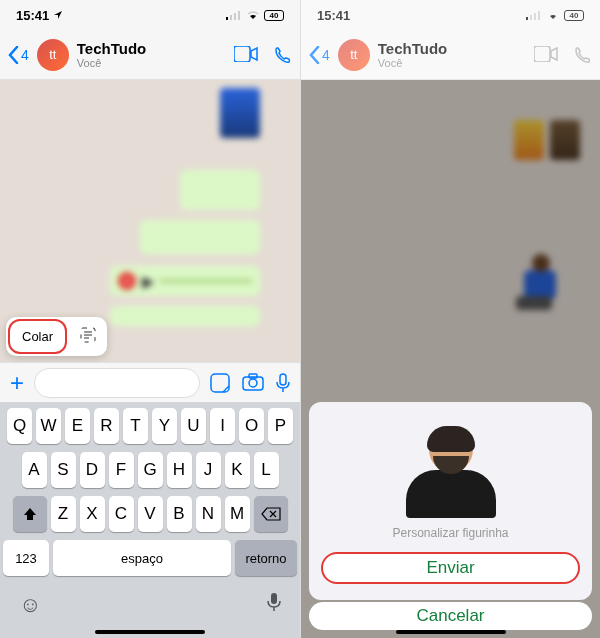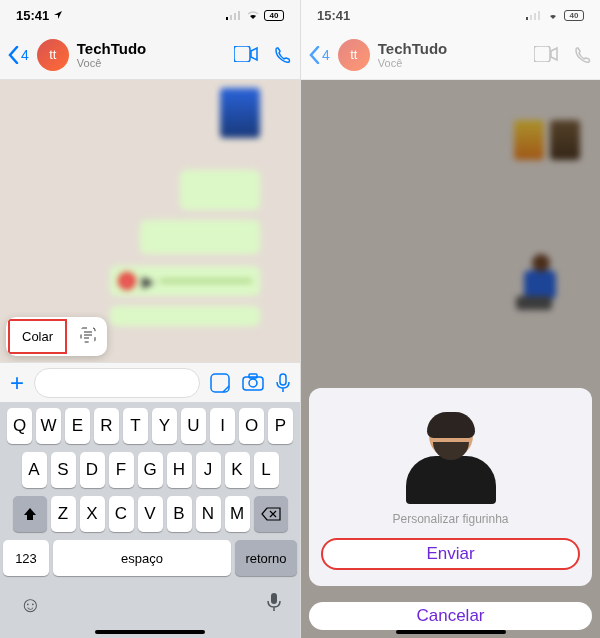--- a/index.html
+++ b/index.html
@@ -24,50 +24,50 @@
     
     .chat-area { position: relative; background: #e5ddd5; height: 282px; overflow: hidden; }
     .chat-area.tall { height: 558px; }
     .blurred-bg { position: absolute; inset: 0; filter: blur(3px); }
     .msg-bubble { position: absolute; background: #dcf8c6; border-radius: 6px; padding: 6px 10px; font-size: 11px; color: #aaa; }
     .sticker-thumb { position: absolute; width: 40px; height: 50px; border-radius: 4px; }
     .voice-msg { position: absolute; background: #dcf8c6; border-radius: 6px; width: 150px; height: 30px; display: flex; align-items: center; padding: 0 8px; gap: 6px; }
     .voice-circle { width: 18px; height: 18px; border-radius: 50%; background: #e53935; display: flex; align-items: center; justify-content: center; color: #fff; font-size: 9px; }
     
     .paste-menu { position: absolute; bottom: 6px; left: 6px; background: #fff; border-radius: 10px; display: flex; align-items: center; box-shadow: 0 2px 8px rgba(0,0,0,0.2); overflow: hidden; }
-    .paste-btn { padding: 8px 12px; font-size: 13px; border: 2px solid #e53935; border-radius: 0; margin: 2px; }
+    .paste-btn { padding: 8px 12px; font-size: 13px; border: 2px solid #e53935; border-radius: 12px; margin: 2px; }
     .scan-btn { padding: 8px 10px; font-size: 14px; }
     
     .input-bar { height: 40px; display: flex; align-items: center; padding: 0 10px; gap: 10px; background: #f6f6f6; border-top: 1px solid #e0e0e0; }
     .input-plus { color: #007aff; font-size: 24px; font-weight: 300; }
     .input-field { flex: 1; height: 30px; background: #fff; border: 1px solid #ddd; border-radius: 15px; }
     .input-icons { display: flex; gap: 12px; color: #007aff; }
     
     .keyboard { background: #d1d4d9; height: 236px; padding: 6px 3px; }
     .key-row { display: flex; justify-content: center; gap: 4px; margin-bottom: 8px; }
     .key { background: #fff; border-radius: 5px; height: 36px; width: 25px; display: flex; align-items: center; justify-content: center; font-size: 17px; box-shadow: 0 1px 1px rgba(0,0,0,0.3); }
     .key.special { background: #abb0ba; width: 34px; }
     .key.space { flex: 1; font-size: 13px; }
     .key.num { width: 46px; font-size: 13px; }
     .key.return { width: 62px; font-size: 13px; background: #abb0ba; text-align: right; }
     .bottom-row { display: flex; justify-content: space-between; padding: 8px 16px 0; }
     .emoji-btn, .mic-btn { font-size: 22px; color: #50555c; }
     .home-indicator { position: absolute; bottom: 4px; left: 50%; transform: translateX(-50%); width: 110px; height: 4px; background: #000; border-radius: 2px; }
     
     .dim-overlay { position: absolute; inset: 0; background: rgba(0,0,0,0.3); }
     .sheet { position: absolute; bottom: 0; left: 0; right: 0; padding: 8px; }
-    .sheet-card { background: #f2f2f7; border-radius: 12px; padding: 16px 12px 8px; margin-bottom: 16px; }
+    .sheet-card { background: #f2f2f7; border-radius: 12px; padding: 16px 12px 8px; margin-bottom: 2px; }
     .sticker-preview { width: 110px; height: 100px; margin: 0 auto 8px; border-radius: 8px; display: flex; align-items: flex-end; justify-content: center; }
     .person-fig { width: 100px; height: 90px; position: relative; }
     .person-head { width: 44px; height: 44px; border-radius: 50%; background: #d9a47a; position: absolute; top: 0; left: 28px; }
     .person-hair { width: 48px; height: 26px; border-radius: 24px 24px 8px 8px; background: #2b2420; position: absolute; top: -2px; left: 26px; }
     .person-beard { width: 36px; height: 18px; border-radius: 0 0 18px 18px; background: #3a3028; position: absolute; top: 28px; left: 32px; }
     .person-body { width: 90px; height: 48px; border-radius: 30px 30px 4px 4px; background: #1a1a1a; position: absolute; bottom: 0; left: 5px; }
     .personalize-link { text-align: center; font-size: 12px; color: #999; margin-bottom: 12px; }
-    .sheet-btn { background: #fff; border-radius: 19px; padding: 4px; text-align: center; font-size: 17px; color: #6d28d9; margin-bottom: 8px; }
+    .sheet-btn { background: #fff; border-radius: 19px; padding: 4px; text-align: center; font-size: 17px; color: #15803d; margin-bottom: 8px; }
     .sheet-btn.highlight { border: 2.5px solid #e53935; }
     .sheet-btn.cancel { background: #fff; margin-bottom: 0; font-weight: 500; }
     
     .phone.p2 .chat-header, .phone.p2 .status-bar { filter: opacity(0.7); }
     .stickers-right { position: absolute; top: 40px; right: 20px; display: flex; gap: 6px; }
     .st-y { width: 30px; height: 40px; background: linear-gradient(#f4d03f, #e67e22); border-radius: 4px; }
     .st-b { width: 30px; height: 40px; background: linear-gradient(#7b5e3c, #4a3520); border-radius: 4px; }
     .sitting-fig { position: absolute; top: 170px; right: 30px; width: 60px; height: 70px; }
     .sf-head { width: 18px; height: 18px; border-radius: 50%; background: #6b4226; position: absolute; top: 4px; left: 22px; }
     .sf-body { width: 32px; height: 30px; background: #2962d9; border-radius: 6px; position: absolute; top: 20px; left: 14px; }

